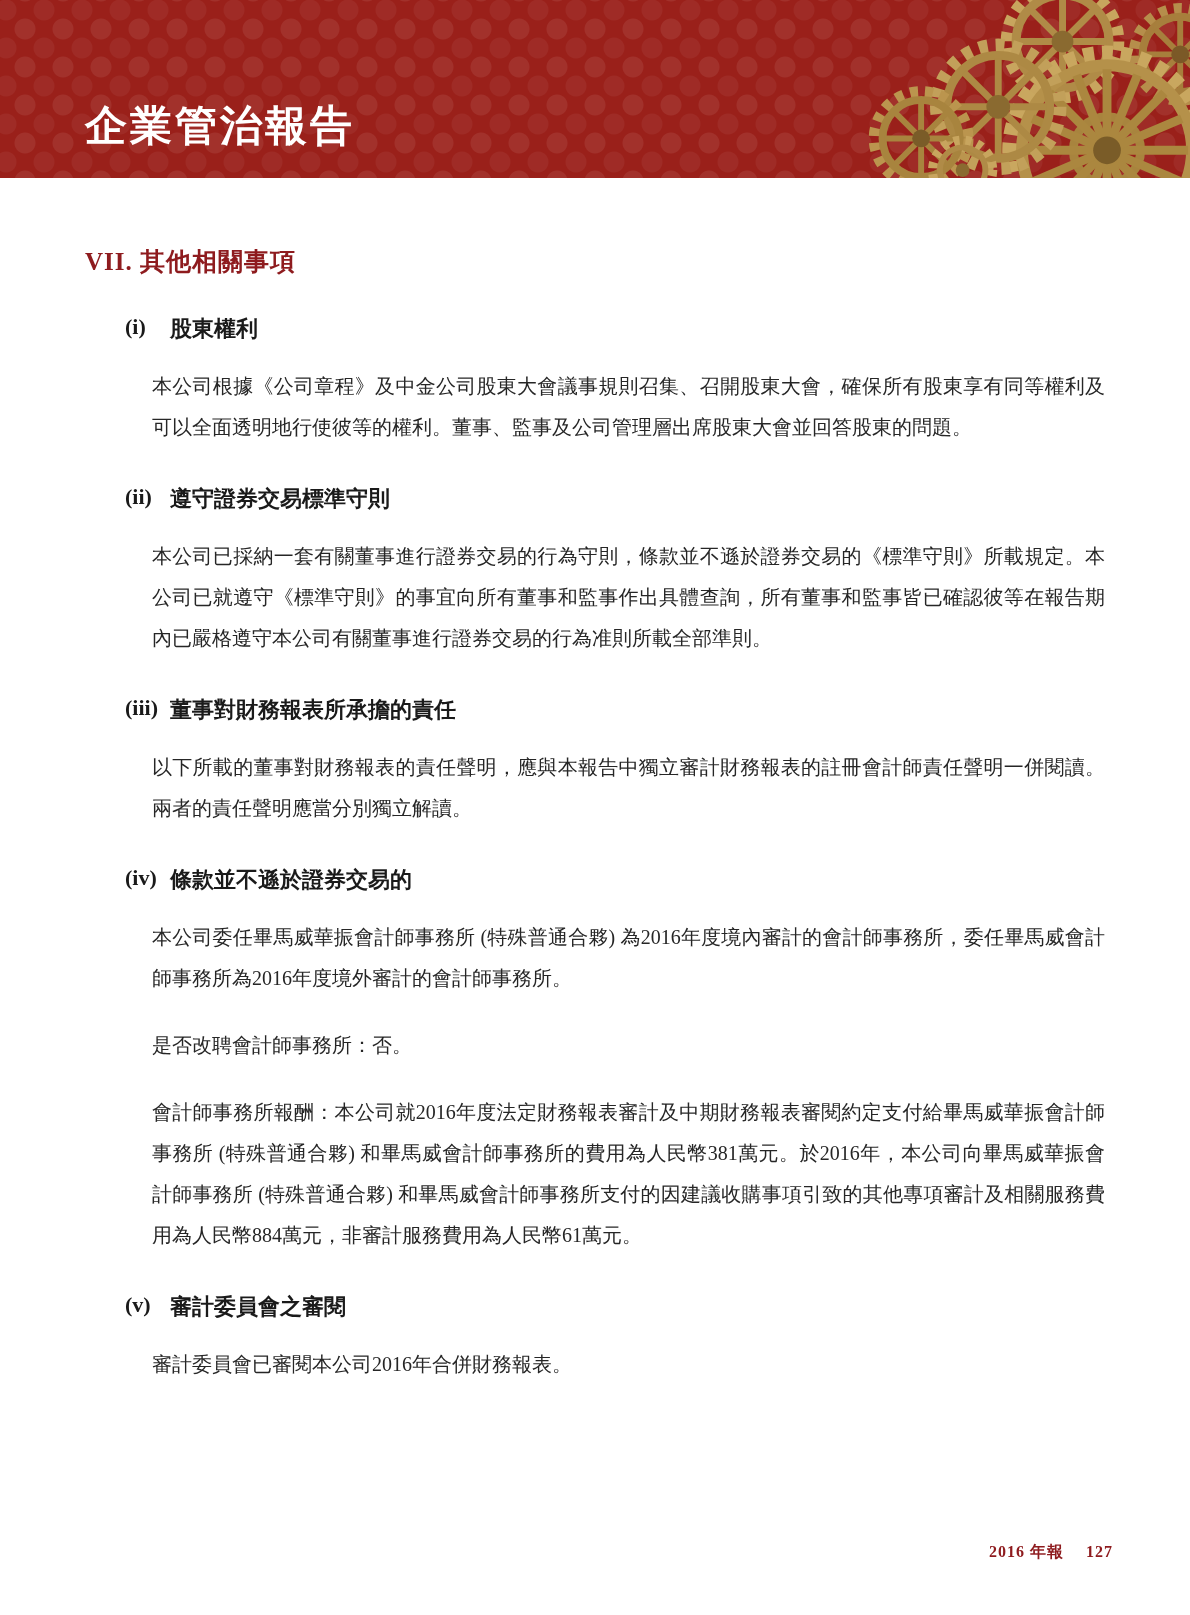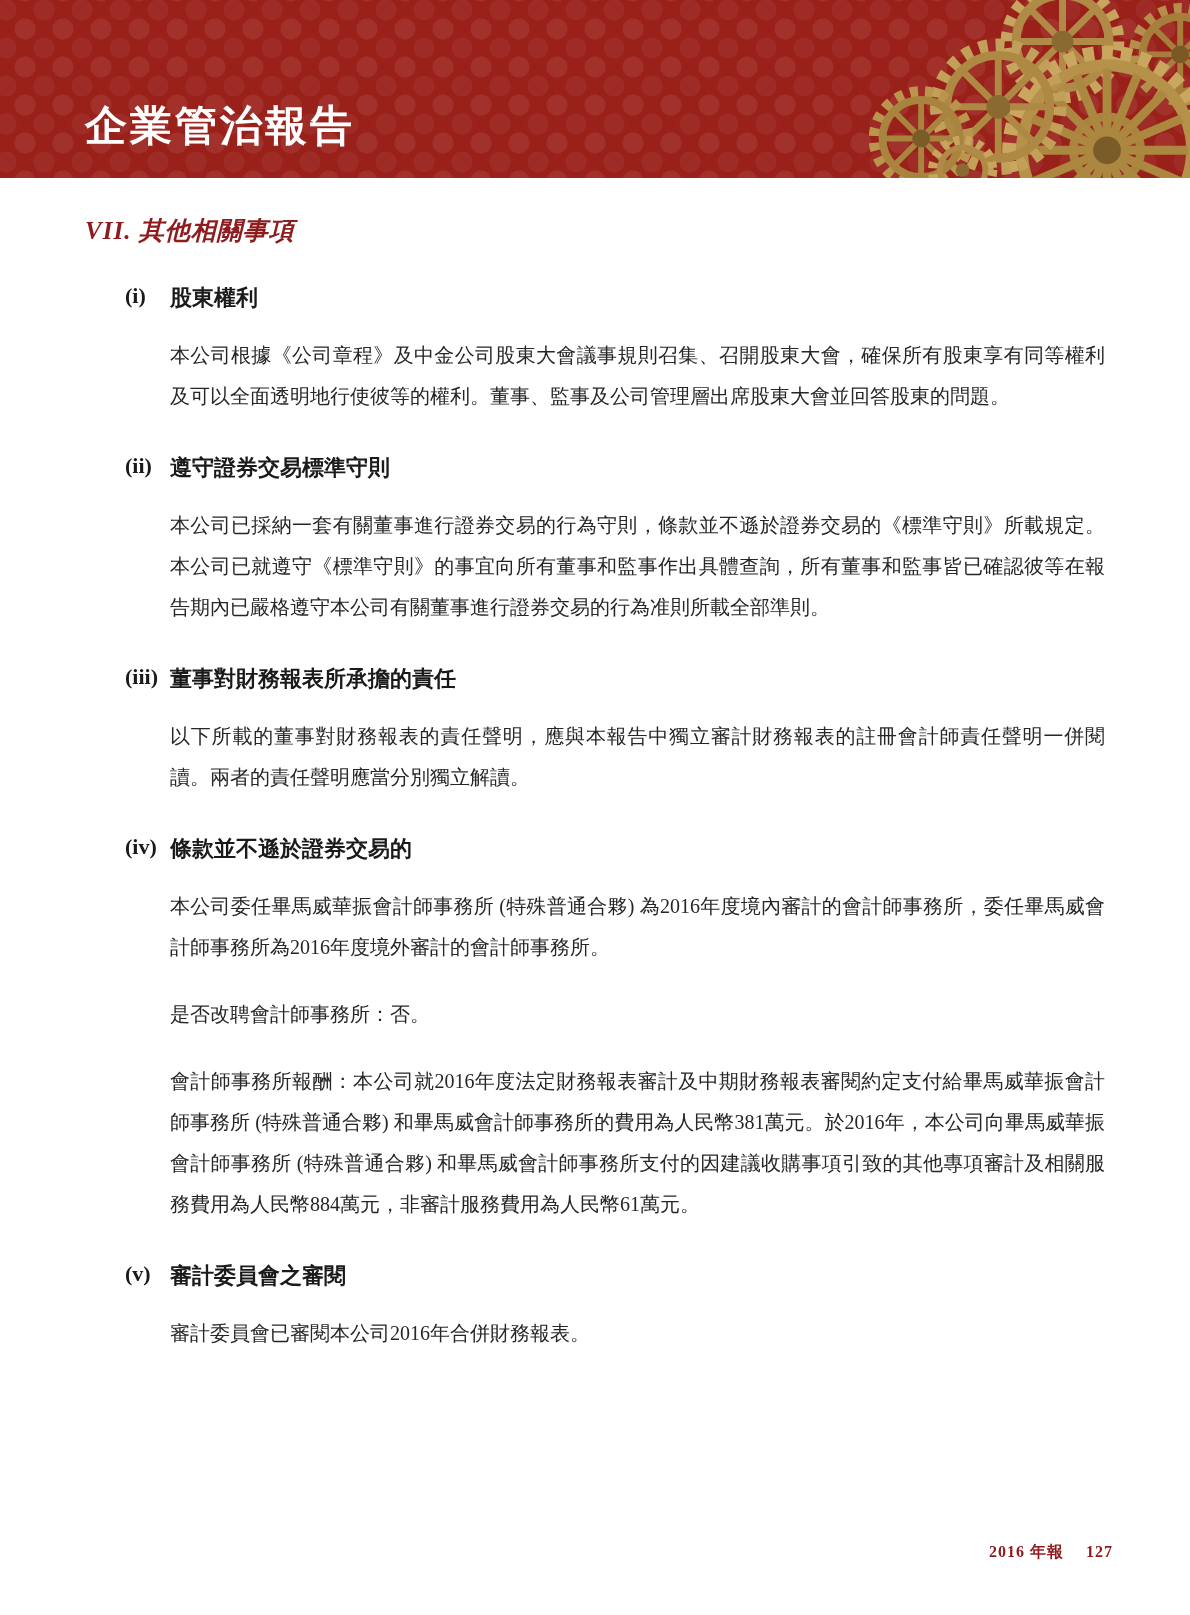--- a/index.html
+++ b/index.html
@@ -37,40 +37,39 @@
     position:absolute;
     right:0;top:0;
     width:340px;height:178px;
   }
 
   
   .content{
     padding:0 85px;
   }
   .vii-heading{
-    margin-top:36px;
+    margin-top:67px;
     font-size:25px;
     font-weight:bold;
     color:#8e1b1e;
     letter-spacing:1px;
-    font-style:italic;
   }
   .sec{margin-top:36px;}
   .sec-head{
     display:flex;
     padding-left:40px;
     font-size:22px;
     font-weight:bold;
     color:#1a1a1a;
   }
   .sec-num{
     width:45px;
     flex:0 0 45px;
   }
-  .sec-body{margin-left:85px;font-family:Liberation Serif, serif;}
+  .sec-body{margin-left:67px;font-family:Liberation Serif, serif;}
   .sec-body p{
     margin:22px 0 0 0;
     font-size:20px;
     line-height:2.05;
     text-align:justify;
     color:#262626;
   }
   .sec-body p + p{margin-top:26px;}
 
   

